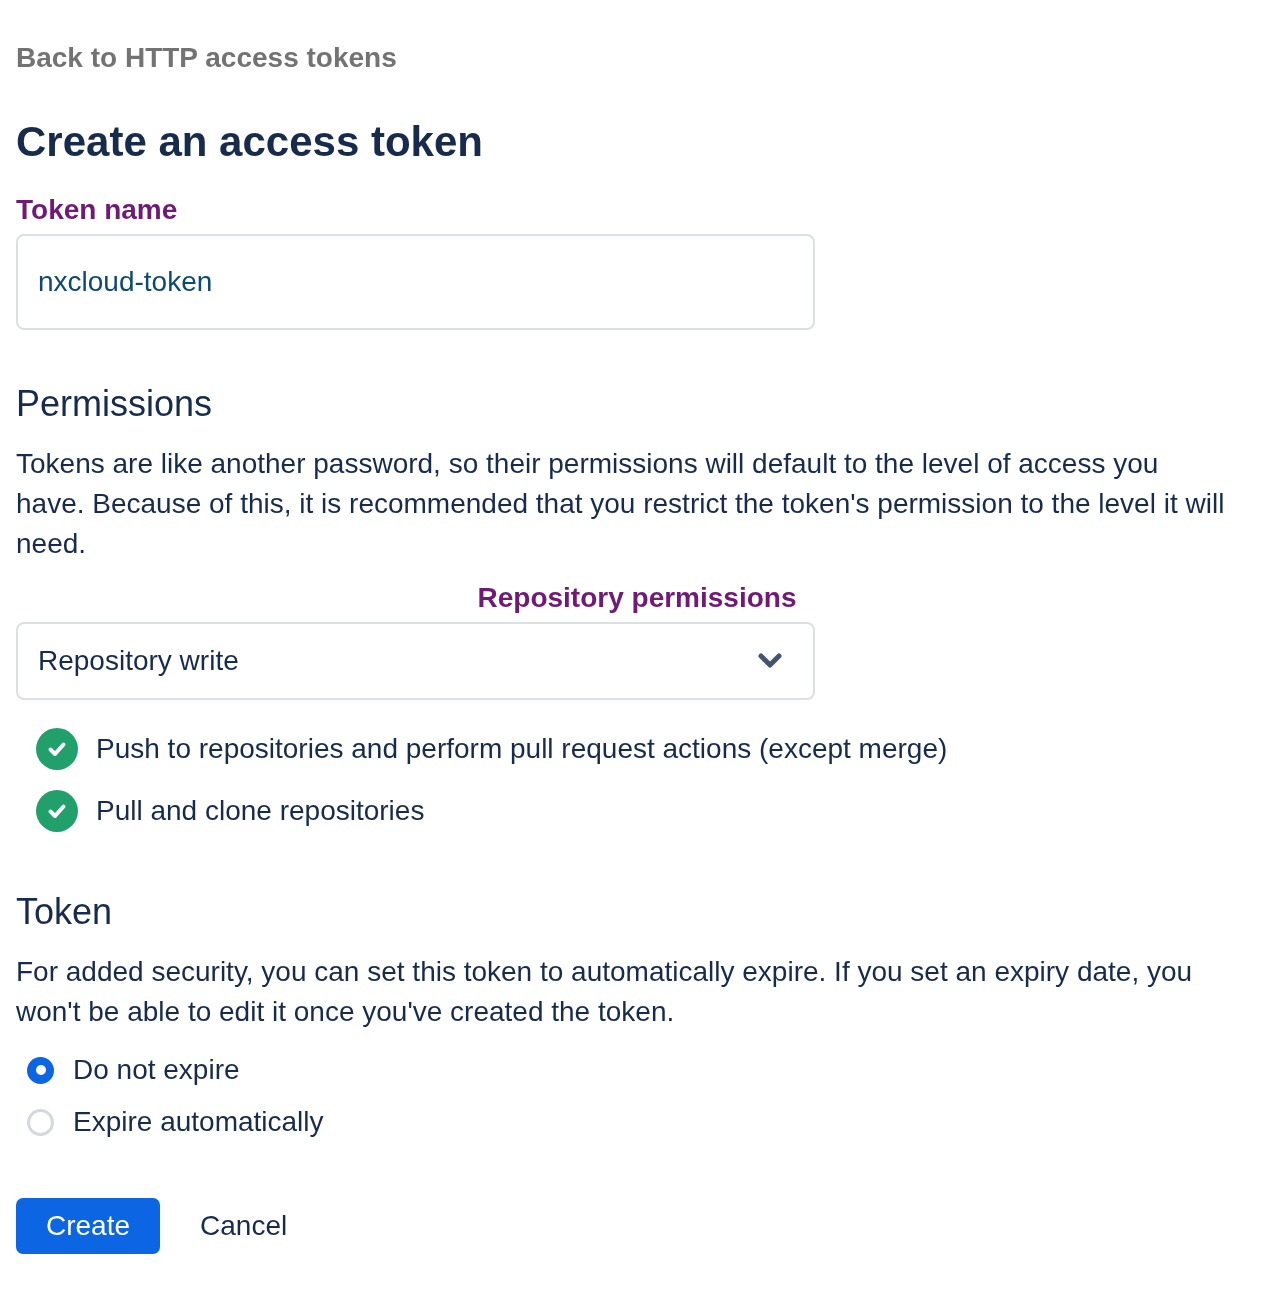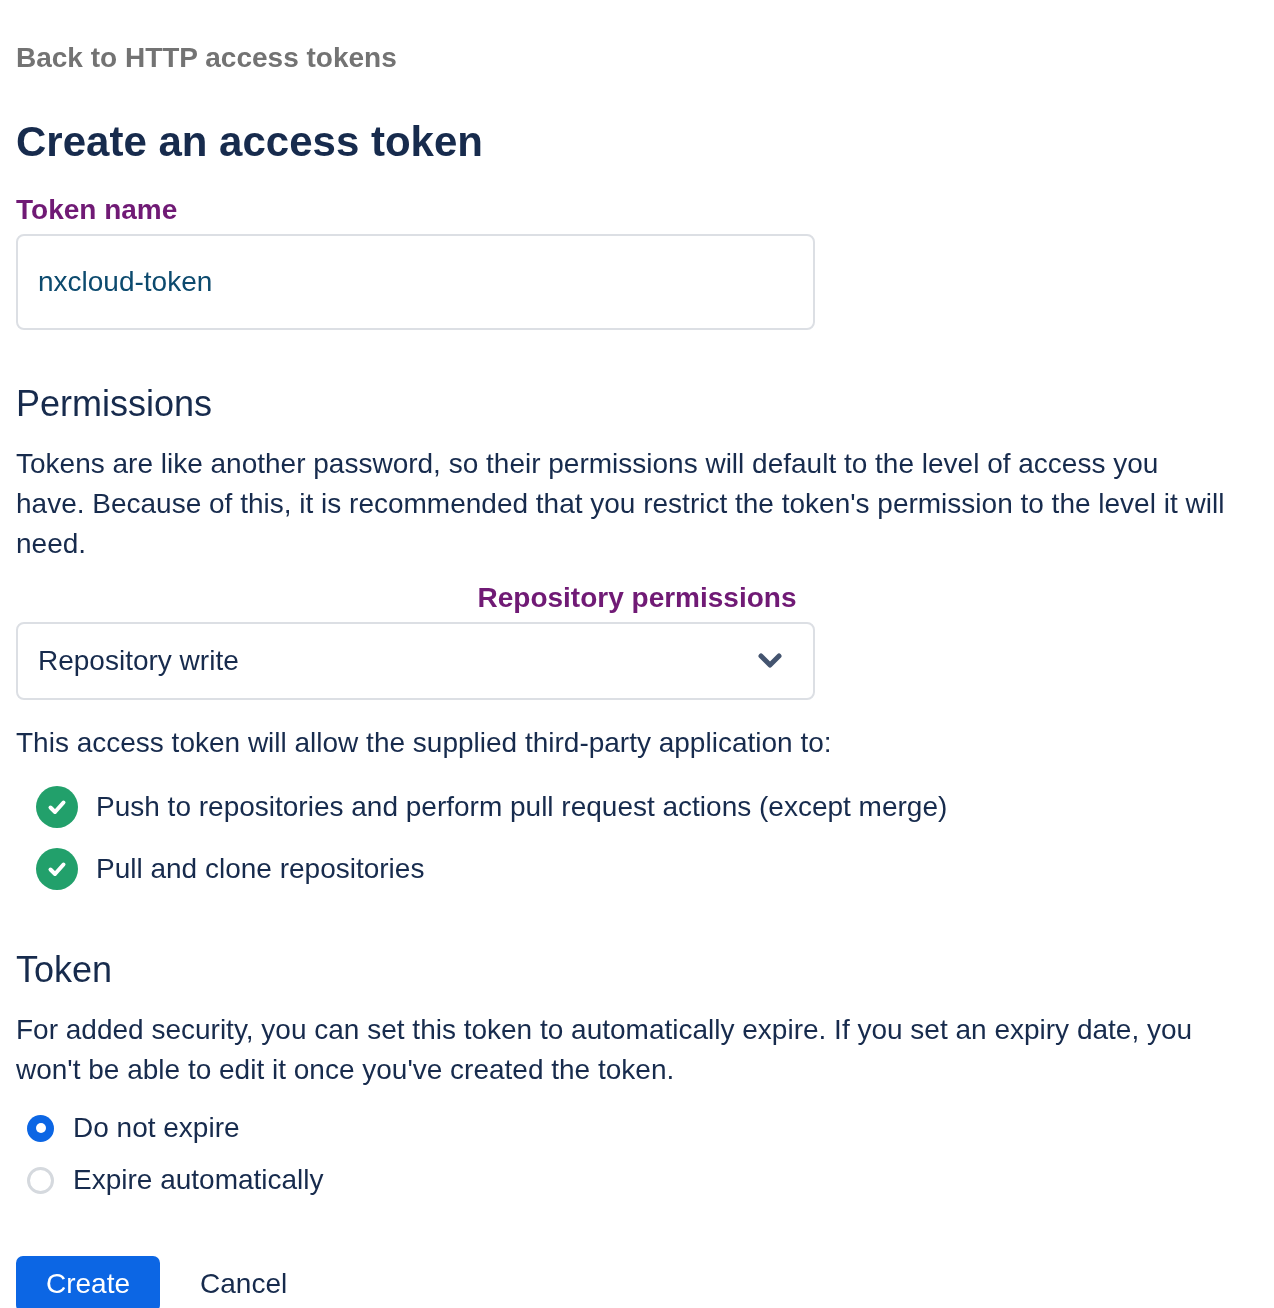--- a/index.html
+++ b/index.html
@@ -206,21 +206,20 @@
 
   <div class="select-box" role="combobox">
     <span class="select-value">Repository write</span>
     <span class="chevron-down">
       <svg width="34" height="24" viewBox="0 0 34 24">
         <path d="M8 7 L17 16 L26 7" fill="none" stroke="#44546f" stroke-width="5" stroke-linecap="round" stroke-linejoin="round"></path>
       </svg>
     </span>
   </div>
 
-  <p class="allow-intro">This access token will allow the supplied third-party application to:</p>
 
   <div class="capability-row">
     <span class="check-circle">
       <svg width="24" height="24" viewBox="0 0 24 24">
         <path d="M5.5 12.5 L10 17 L18.5 7.5" fill="none" stroke="#ffffff" stroke-width="4" stroke-linecap="round" stroke-linejoin="round"></path>
       </svg>
     </span>
     <span class="capability-label">Push to repositories and perform pull request actions (except merge)</span>
   </div>
 

